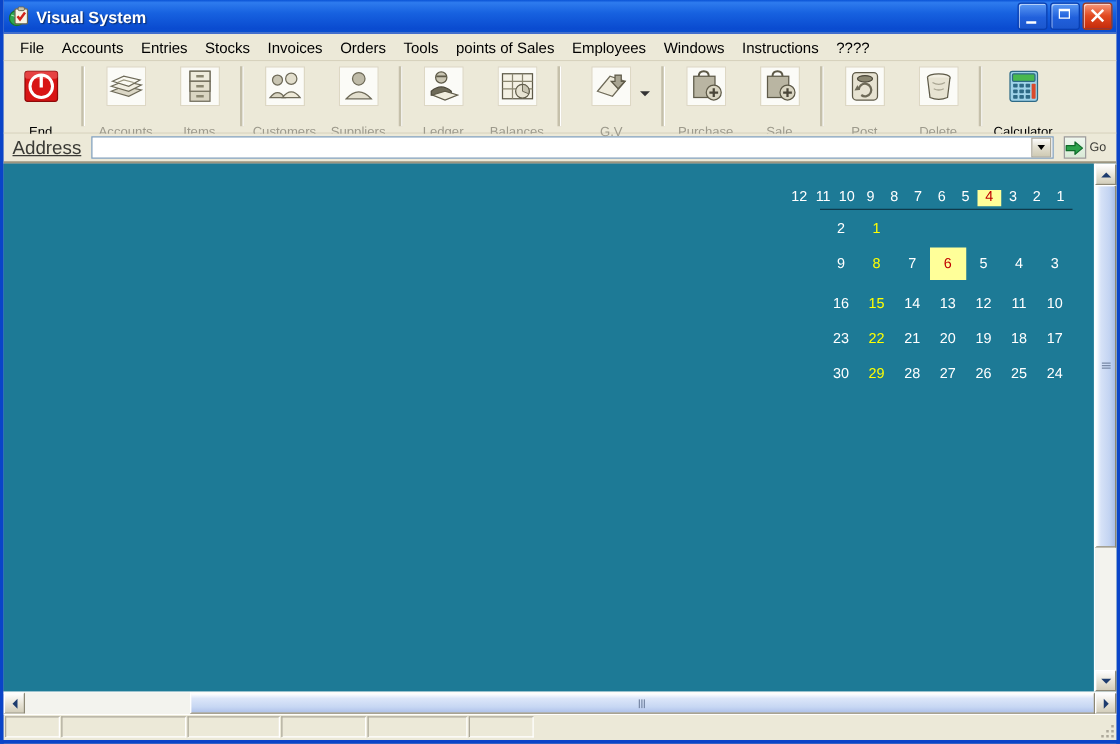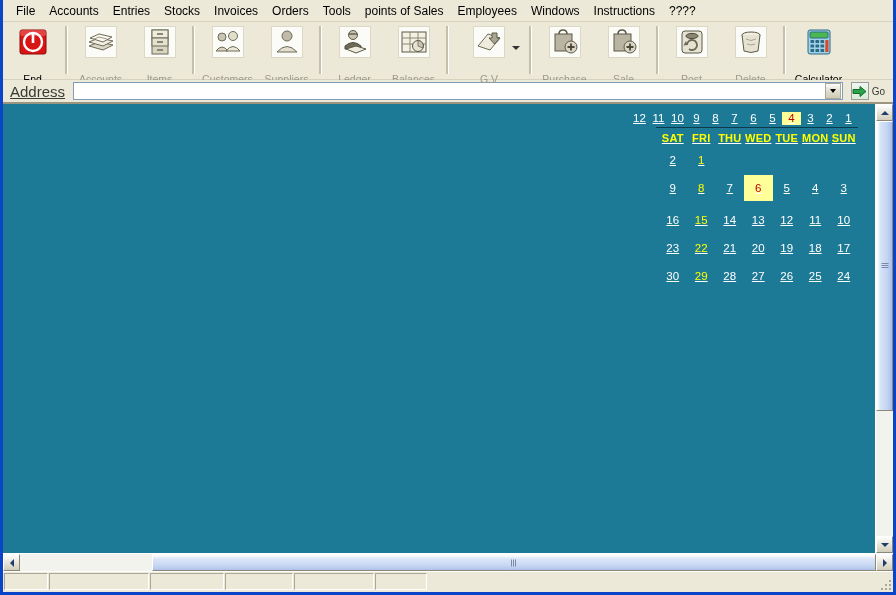--- a/index.html
+++ b/index.html
@@ -128,25 +128,24 @@
 
   
   .client{
     flex:1 1 auto;position:relative;display:flex;min-height:0;
     background:#1D7A96;
   }
   .canvas{flex:1 1 auto;position:relative;overflow:hidden;background:#1D7A96;}
 
   
   .calendar{
-    position:absolute;top:8px;right:17px;
+    position:absolute;top:21px;right:17px;
     width:202px;
     color:#fff;font-size:11.5px;
     user-select:none;
-    text-decoration:underline;
   }
   .cal-months{
     display:flex;justify-content:flex-end;gap:0px;
     border-bottom:1px solid #0E3B4C;padding-bottom:2px;
   }
   .cal-month{
     min-width:17px;height:13px;line-height:13px;text-align:center;
     font-size:11.5px;color:#fff;cursor:default;padding:0 1px;
   }
   .cal-month.sel{background:#FFFF99;color:#C00000;font-weight:normal;}
@@ -224,20 +223,37 @@
   .status-grip{
     margin-left:auto;width:16px;height:16px;position:relative;align-self:flex-end;
   }
   .status-grip i{position:absolute;width:2px;height:2px;background:#ACA899;}
 </style>
 </head>
 <body>
 
 <div class="window">
 
+  <div class="titlebar">
+    <div class="title-icon">
+      <svg width="17" height="17" viewBox="0 0 17 17">
+        <circle cx="6.5" cy="9.5" r="6" fill="#2FA84F" stroke="#18702F" stroke-width="1"></circle>
+        <path d="M2 7 q4 2 9 1" stroke="#9FE4AE" stroke-width="1" fill="none"></path>
+        <rect x="5" y="2" width="10" height="12" rx="1" fill="#F6F4E4" stroke="#6A6550" stroke-width="1"></rect>
+        <rect x="7.5" y="0.5" width="5" height="3" rx="1" fill="#C8C4AC" stroke="#6A6550" stroke-width=".8"></rect>
+        <path d="M7 8 l2 2.5 L13 5" stroke="#D0241B" stroke-width="2" fill="none"></path>
+      </svg>
+    </div>
+    <div class="title-text">Visual System</div>
+    <div class="tb-btns">
+      <div class="tb-btn tb-min"></div>
+      <div class="tb-btn tb-max"></div>
+      <div class="tb-btn tb-close"></div>
+    </div>
+  </div>
 
   <div class="menubar">
     <div class="menu-item">File</div>
     <div class="menu-item">Accounts</div>
     <div class="menu-item">Entries</div>
     <div class="menu-item">Stocks</div>
     <div class="menu-item">Invoices</div>
     <div class="menu-item">Orders</div>
     <div class="menu-item">Tools</div>
     <div class="menu-item">points of Sales</div>
@@ -461,29 +477,20 @@
           <span class="cal-month">8</span>
           <span class="cal-month">7</span>
           <span class="cal-month">6</span>
           <span class="cal-month">5</span>
           <span class="cal-month sel">4</span>
           <span class="cal-month">3</span>
           <span class="cal-month">2</span>
           <span class="cal-month">1</span>
         </div>
 
-        <div class="cal-days">
-          <span class="cal-dow">SAT</span>
-          <span class="cal-dow">FRI</span>
-          <span class="cal-dow">THU</span>
-          <span class="cal-dow">WED</span>
-          <span class="cal-dow">TUE</span>
-          <span class="cal-dow">MON</span>
-          <span class="cal-dow">SUN</span>
-        </div>
 
         <div class="cal-grid">
 
           <span class="cal-cell">2</span>
           <span class="cal-cell fri">1</span>
           <span class="cal-cell empty"></span>
           <span class="cal-cell empty"></span>
           <span class="cal-cell empty"></span>
           <span class="cal-cell empty"></span>
           <span class="cal-cell empty"></span>

